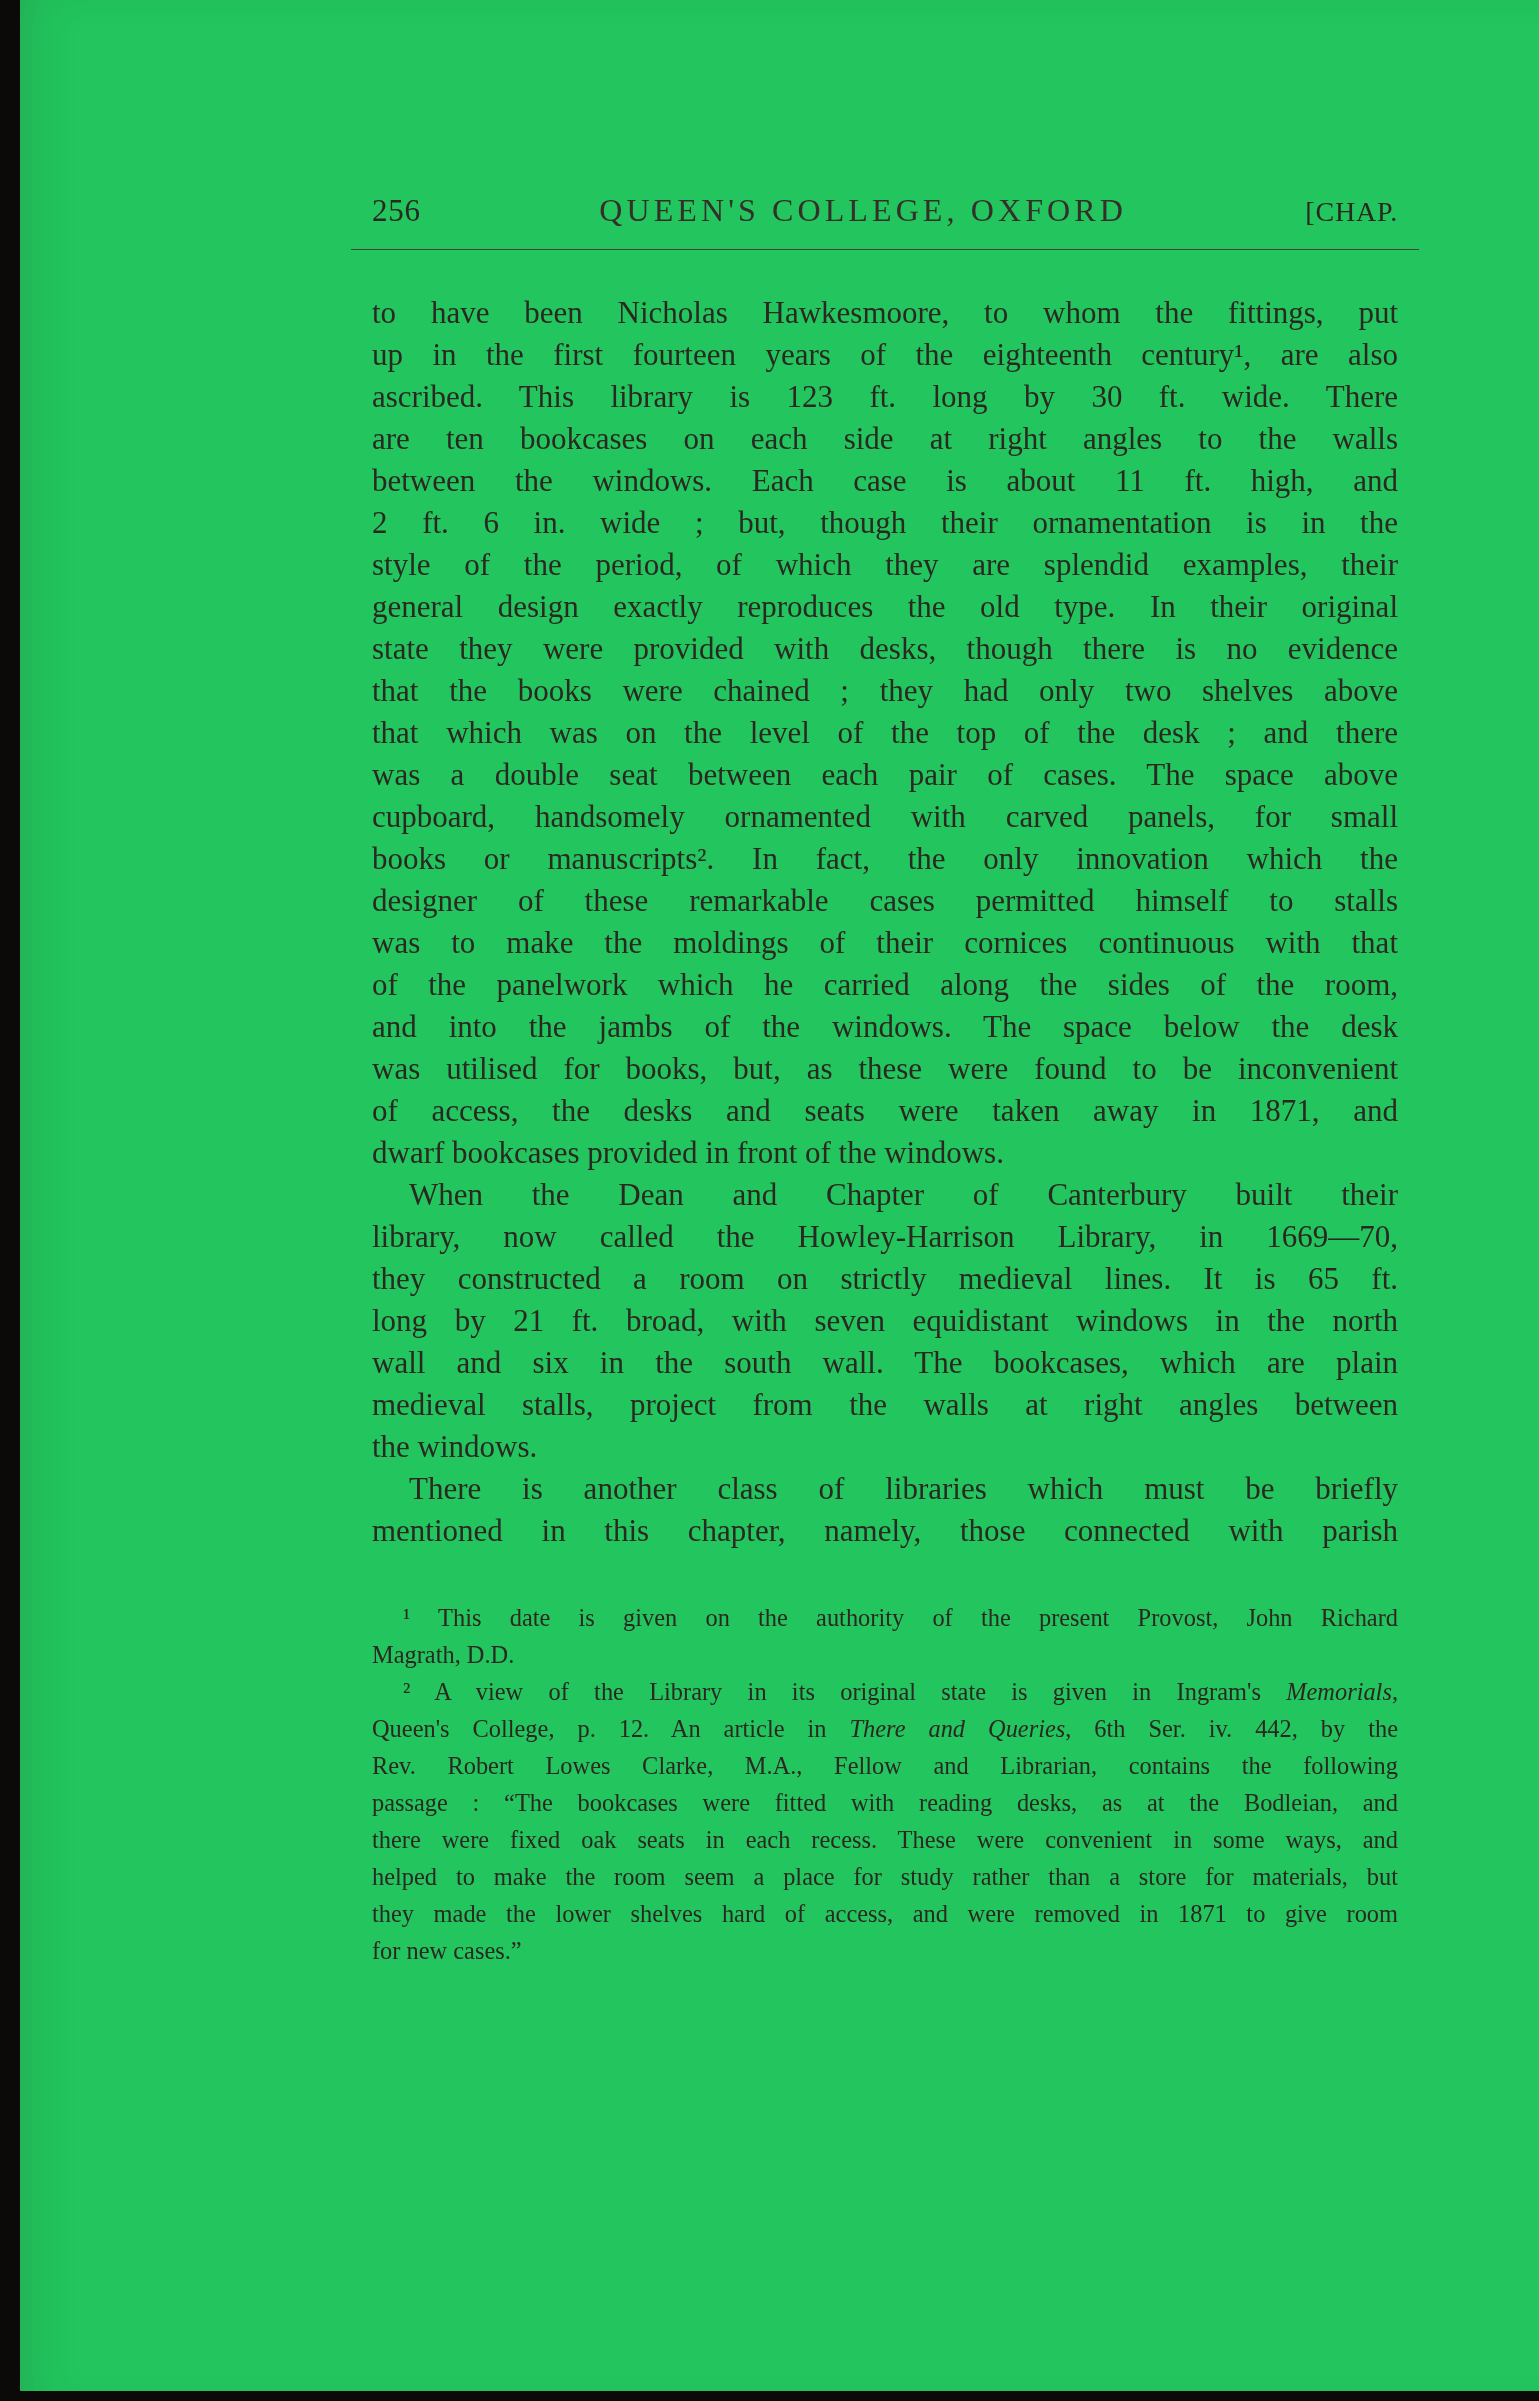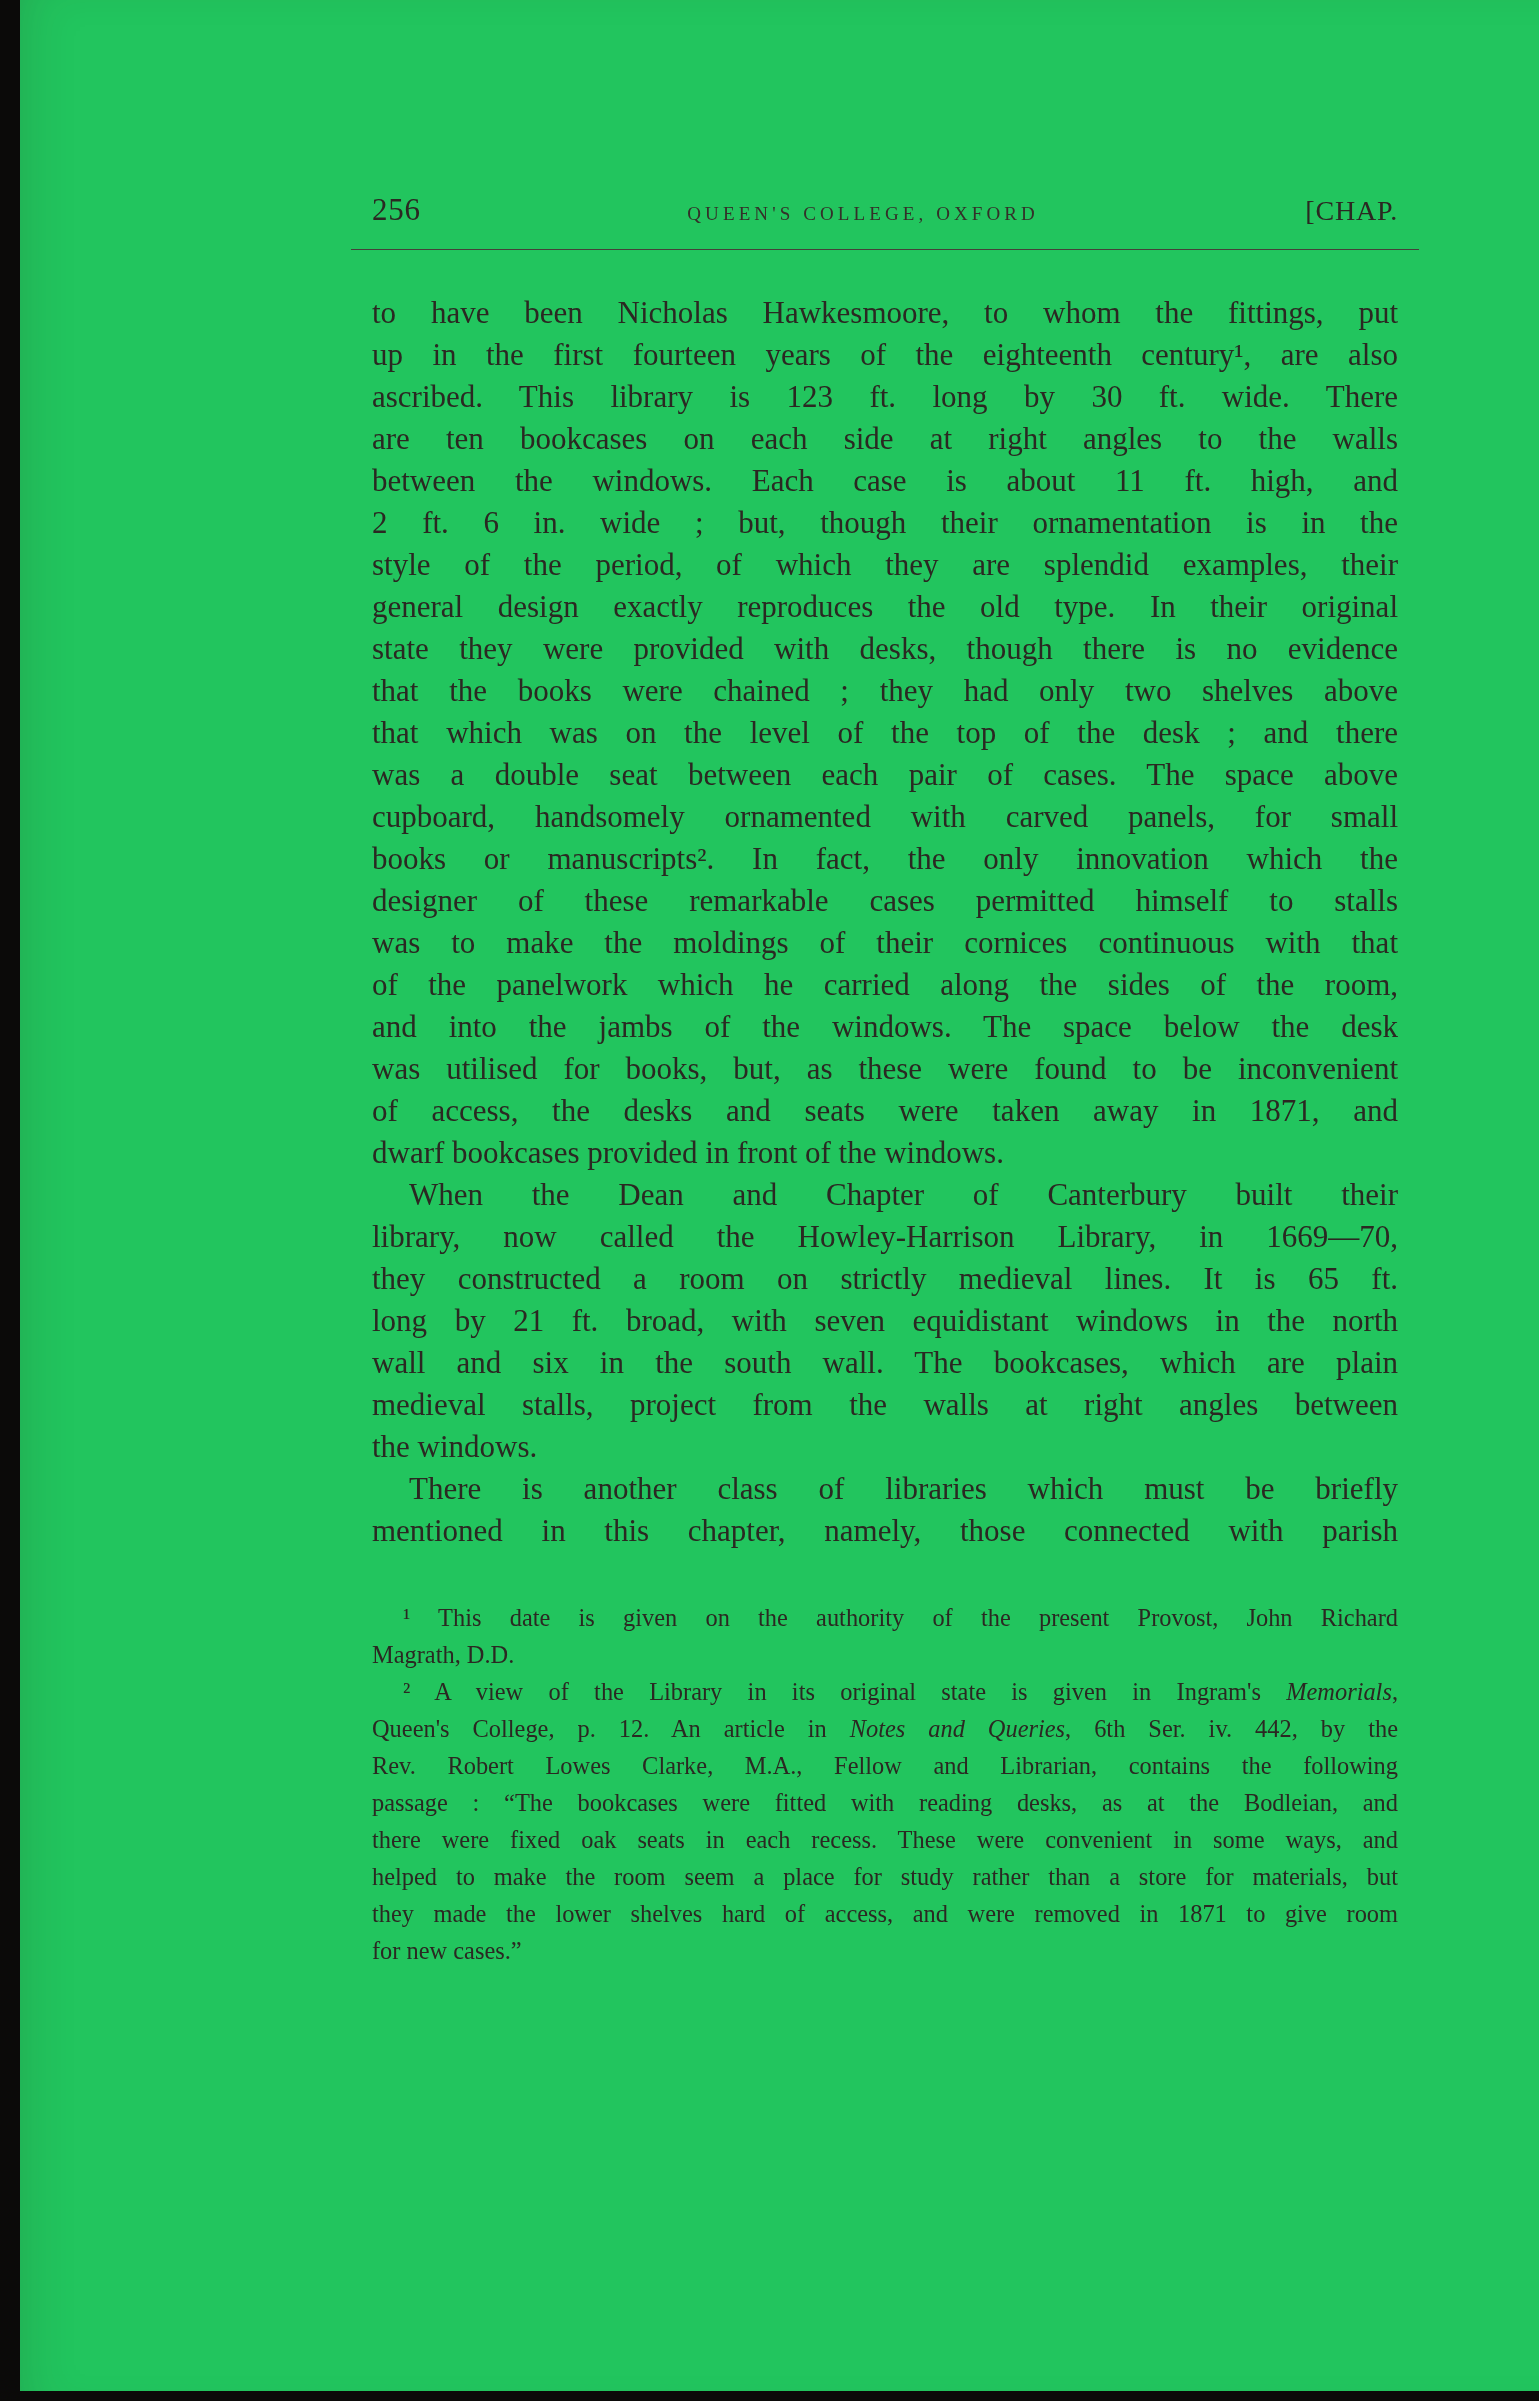--- a/index.html
+++ b/index.html
@@ -39,21 +39,21 @@
     display: flex;
     justify-content: space-between;
     align-items: baseline;
     height: 37px;
   }
   .pagenum {
     font-size: 31px;
     letter-spacing: 0.8px;
   }
   .runtitle {
-    font-size: 19px;
+    font-size: 32px;
     letter-spacing: 4.1px;
     color: #343029;
   }
   .chap {
     font-size: 28px;
     letter-spacing: 0.8px;
     text-align: right;
   }
   .rule {
     margin: 19.5px -21px 0 -21px;
@@ -143,21 +143,21 @@
         </div>
     </div>
 
     <div class="footnotes">
       <div class="para fn">
           <div class="jline indent">¹ This date is given on the authority of the present Provost, John Richard</div>
           <div class="jline last">Magrath, D.D.</div>
         </div>
       <div class="para fn">
           <div class="jline indent">² A view of the Library in its original state is given in Ingram's <i>Memorials</i>,</div>
-          <div class="jline">Queen's College, p. 12. An article in <i>Notes and Queries</i>, 6th Ser. iv. 442, by the</div>
+          <div class="jline">Queen's College, p. 12. An article in <i>There and Queries</i>, 6th Ser. iv. 442, by the</div>
           <div class="jline">Rev. Robert Lowes Clarke, M.A., Fellow and Librarian, contains the following</div>
           <div class="jline">passage : “The bookcases were fitted with reading desks, as at the Bodleian, and</div>
           <div class="jline">there were fixed oak seats in each recess. These were convenient in some ways, and</div>
           <div class="jline">helped to make the room seem a place for study rather than a store for materials, but</div>
           <div class="jline">they made the lower shelves hard of access, and were removed in 1871 to give room</div>
           <div class="jline last">for new cases.”</div>
         </div>
     </div>
 
   </div>

